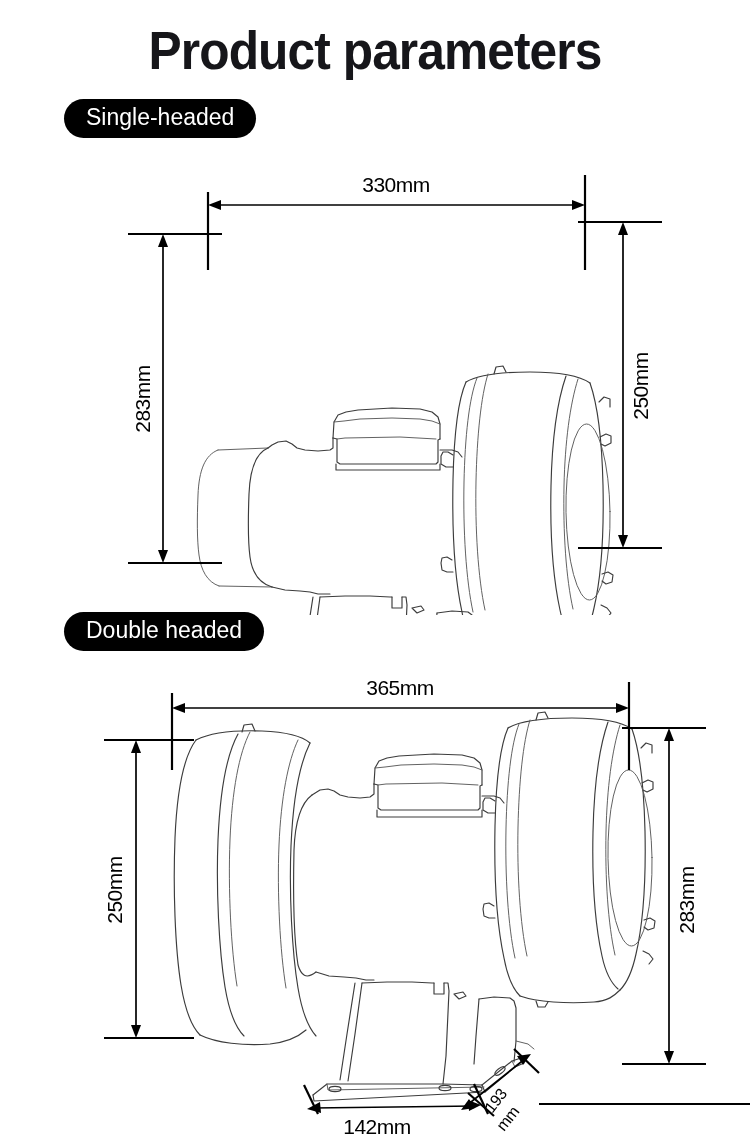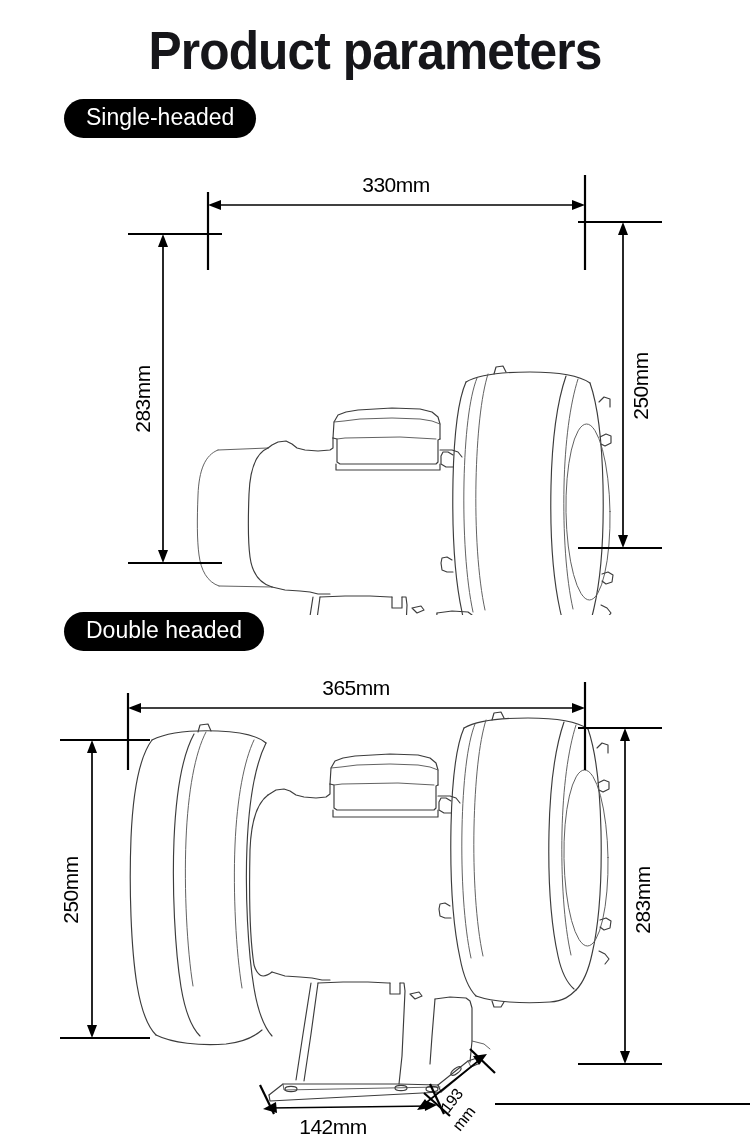--- a/index.html
+++ b/index.html
@@ -46,21 +46,21 @@
     font-family: "Liberation Sans", sans-serif;
   }
   #badge-single { left: 64px; top: 99px; }
   #badge-double { left: 64px; top: 612px; }
 
   .diagram {
     position: absolute;
     left: 0;
   }
   #diagram-single { top: 150px; width: 620px; height: 465px; }
-  #diagram-double { top: 660px; width: 602px; height: 477px; }
+  #diagram-double { top: 660px; width: 602px; height: 477px; margin-left: 44px; }
 
   svg { display: block; }
 
   .part-line {
     fill: none;
     stroke: #3c3c3c;
     stroke-width: 1.15;
     stroke-linejoin: round;
     stroke-linecap: round;
   }

